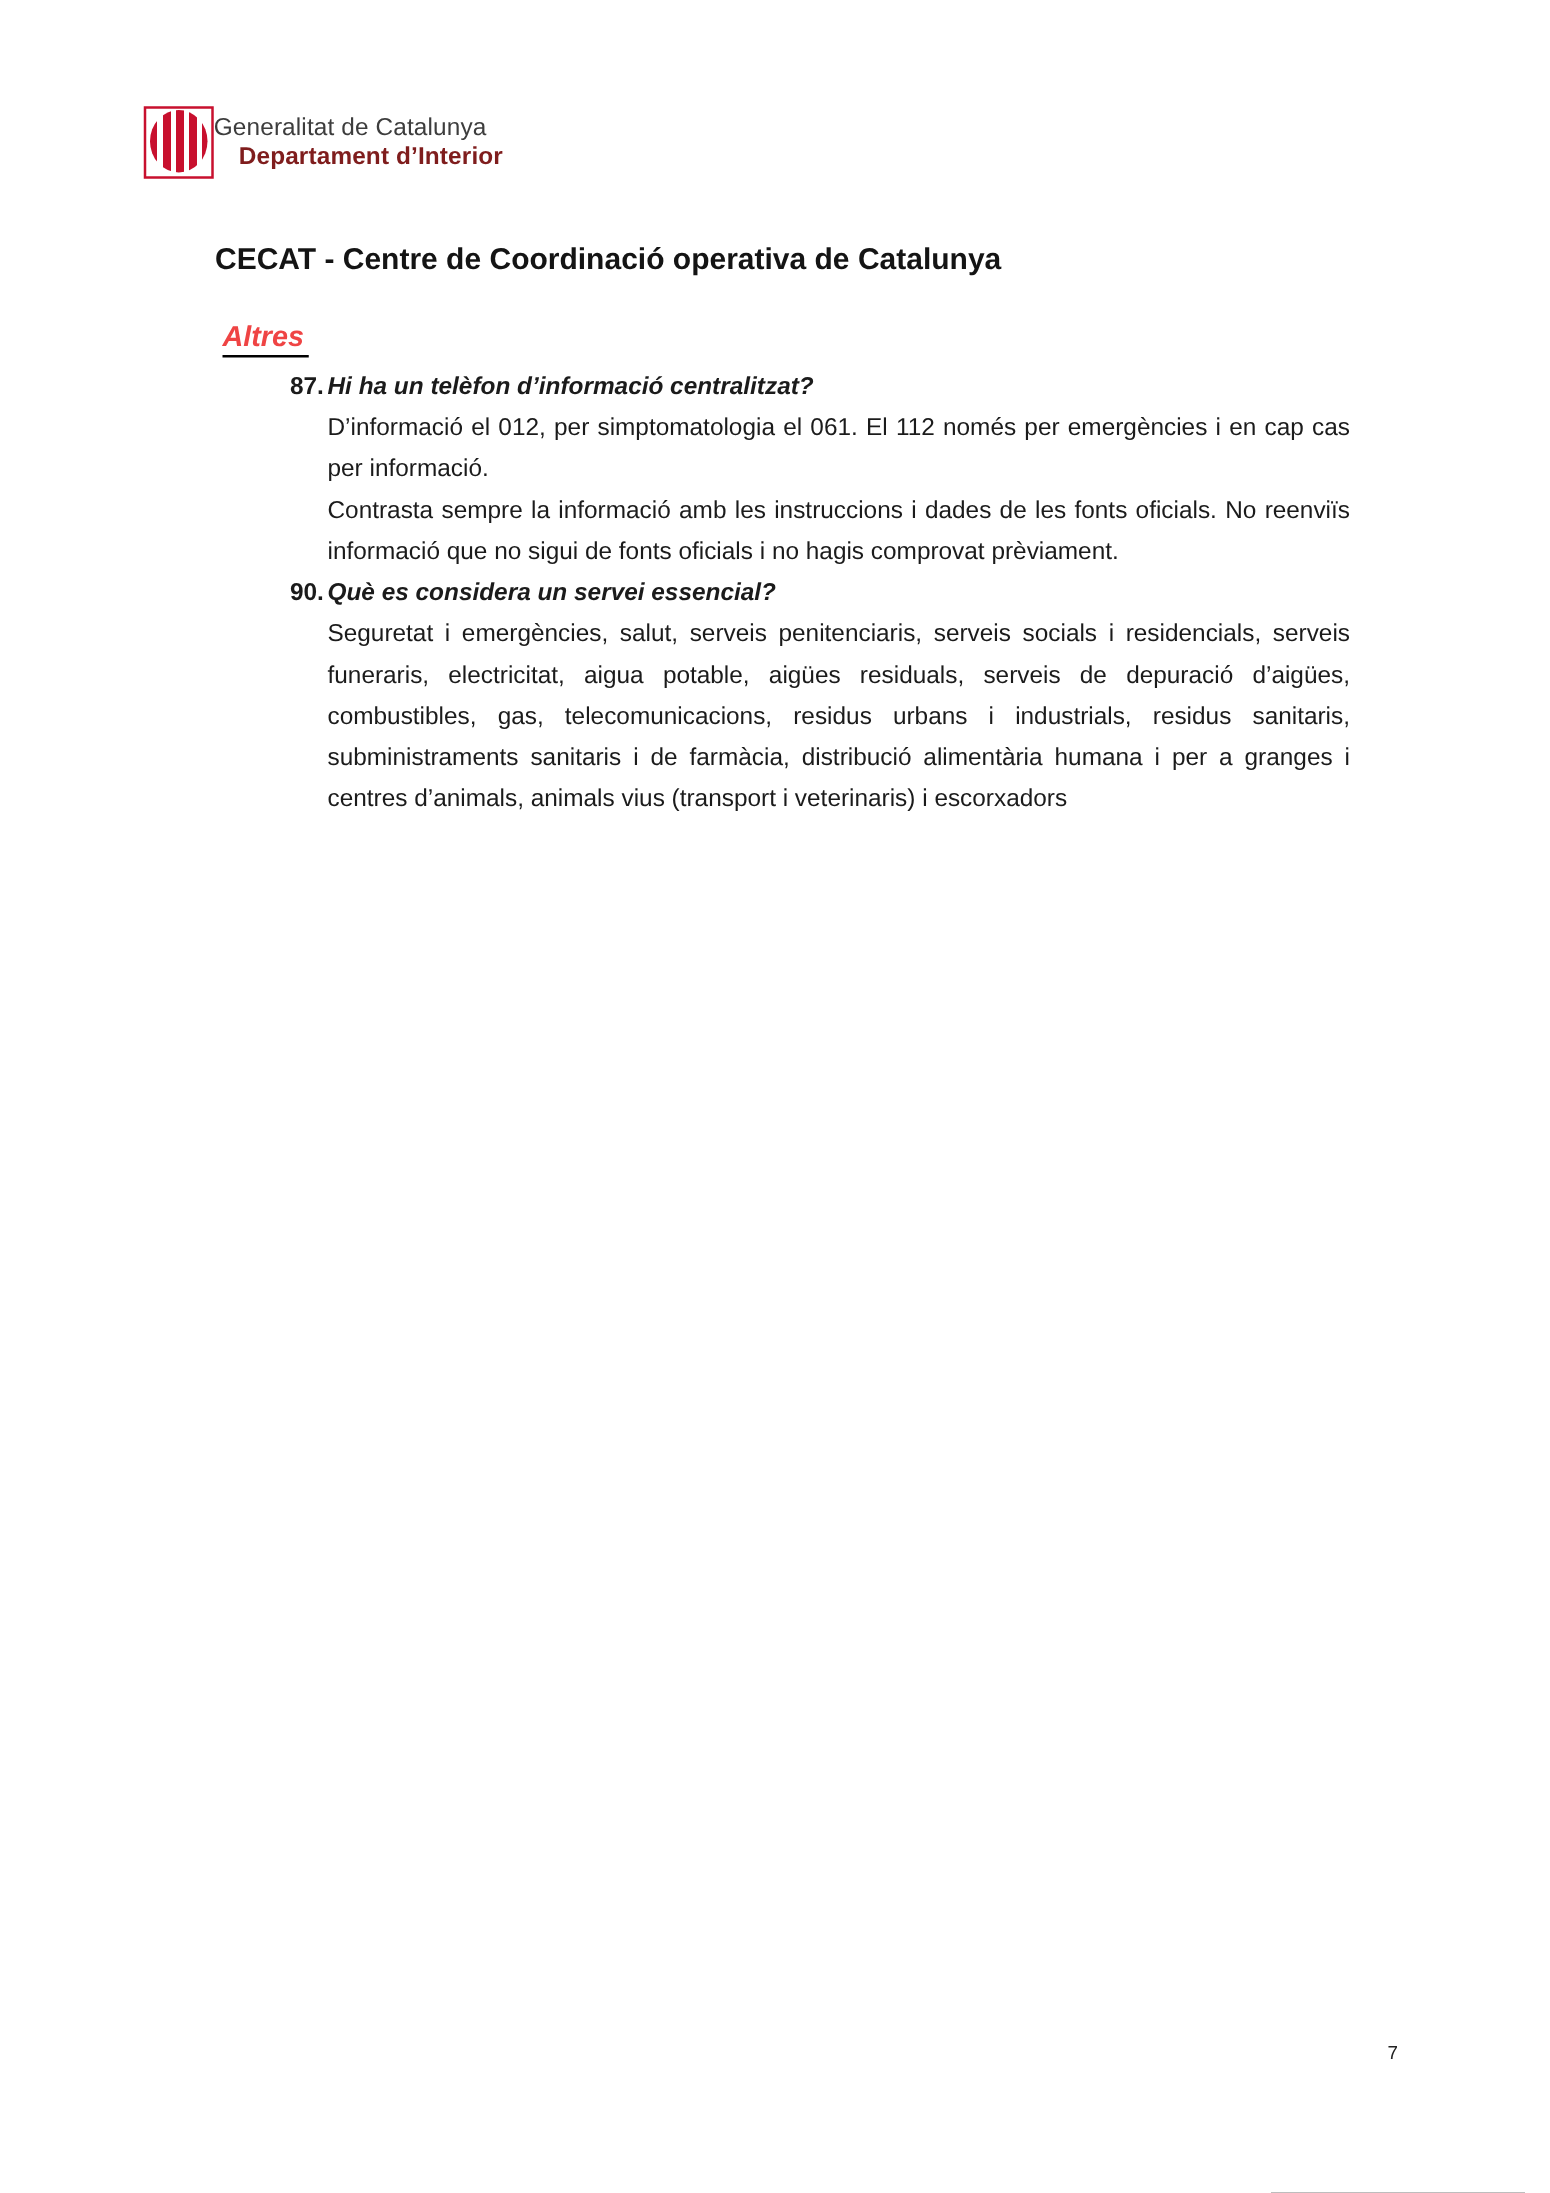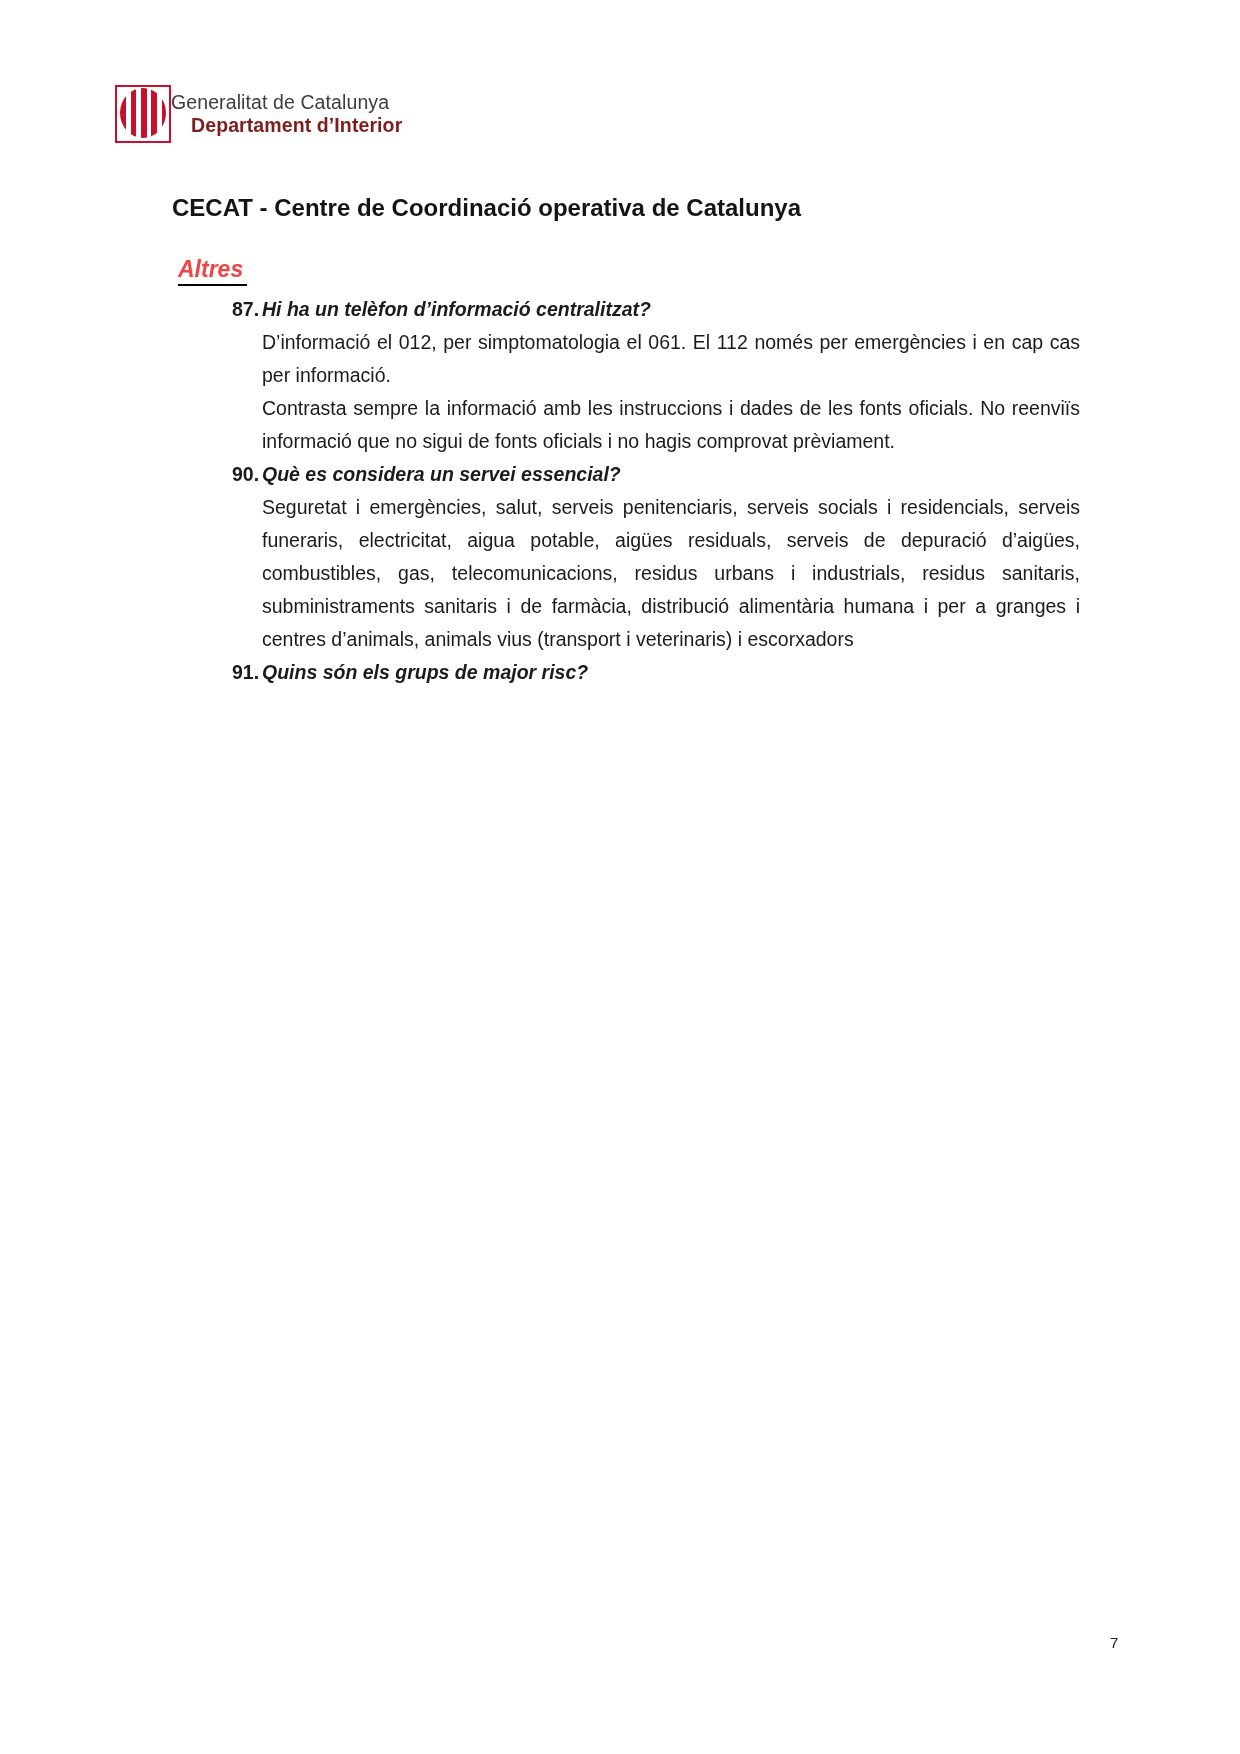--- a/index.html
+++ b/index.html
@@ -170,22 +170,18 @@
       <p class="answer">Contrasta sempre la informació amb les instruccions i dades de les fonts oficials. No reenviïs informació que no sigui de fonts oficials i no hagis comprovat prèviament.</p>
     </li>
     <li>
       <div class="q-row">
         <span class="q-num">90.</span>
         <span class="q-text">Què es considera un servei essencial?</span>
       </div>
       <p class="answer">Seguretat i emergències, salut, serveis penitenciaris, serveis socials i residencials, serveis funeraris, electricitat, aigua potable, aigües residuals, serveis de depuració d’aigües, combustibles, gas, telecomunicacions, residus urbans i industrials, residus sanitaris, subministraments sanitaris i de farmàcia, distribució alimentària humana i per a granges i centres d’animals, animals vius (transport i veterinaris) i escorxadors</p>
     </li>
     <li>
-      <div class="q-row">
-        <span class="q-num">91.</span>
-        <span class="q-text">Quins són els grups de major risc?</span>
-      </div>
     </li>
   </ol>
 
   <div class="page-number">7</div>
 
 </div>
 
 </body></html>

